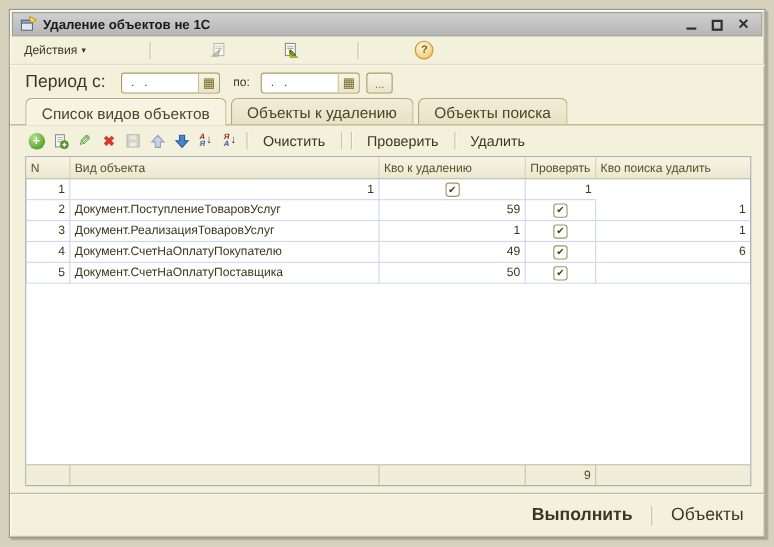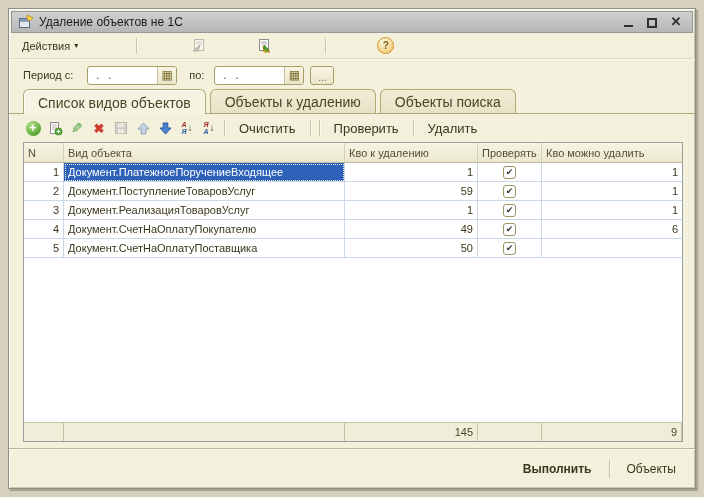--- a/index.html
+++ b/index.html
@@ -7,41 +7,41 @@
     -webkit-font-smoothing:none;}
   *{box-sizing:border-box;}
   .window{position:absolute;left:8px;top:8px;width:688px;height:481px;
     background:#F3F0DC;border:1px solid #8E8E84;
     box-shadow:inset 1px 1px 0 #FDFCF6,inset -1px -1px 0 #C9C5B0,2px 2px 1px rgba(90,88,70,.35);
     display:flex;flex-direction:column;}
   
   .titlebar{height:22px;margin:2px 2px 0 2px;background:linear-gradient(#D0D0D0,#B6B6B6);
     border:1px solid #979797;display:flex;align-items:center;padding:0 6px;flex:none;}
   .title-icon{width:16px;height:16px;margin-right:5px;display:inline-flex;flex:none;}
-  .title-text{font-size:12px;font-weight:normal;color:#1A1A1A;flex:1;white-space:nowrap;}
+  .title-text{font-size:12px;font-weight:bold;color:#1A1A1A;flex:1;white-space:nowrap;}
   .win-controls{display:flex;align-items:center;gap:12px;padding-right:4px;}
   .wc{cursor:default;display:inline-flex;align-items:flex-end;justify-content:center;width:12px;height:12px;}
   .min-glyph{width:9px;height:0;border-bottom:2px solid #2F2F2F;margin-bottom:1px;}
   .max-glyph{width:10px;height:10px;border:2px solid #2F2F2F;}
   .close-glyph{font-size:13px;font-weight:bold;color:#2F2F2F;line-height:12px;}
   
   .toolbar{height:26px;flex:none;display:flex;align-items:center;padding:0 6px;
     border-bottom:1px solid #DDD9C2;box-shadow:0 1px 0 #FBF9EE;gap:46px;}
   .actions-btn{display:inline-flex;align-items:center;gap:4px;background:transparent;border:1px solid transparent;
     font-family:inherit;font-size:11px;color:#3B371E;padding:2px 6px;border-radius:3px;}
   .dd{font-size:8px;color:#3B371E;}
   .tsep{width:1px;height:16px;background:#C9C5A9;box-shadow:1px 0 0 #FBF9EE;margin:0 5px;flex:none;}
   .tbicon{width:20px;height:20px;display:inline-flex;align-items:center;justify-content:center;border:1px solid transparent;border-radius:3px;}
   .tbicon.disabled{opacity:.55;filter:grayscale(.9);}
   .helpbtn{width:17px;height:17px;border-radius:50%;display:inline-flex;align-items:center;justify-content:center;
     background:radial-gradient(circle at 38% 30%,#FFF9E2,#F2CF7E 75%);border:1px solid #D2922E;
     color:#7A5A12;font-size:10px;font-weight:bold;}
   
   .period-row{height:30px;flex:none;display:flex;align-items:center;padding:2px 14px 0 14px;gap:6px;}
-  .plabel{font-size:11px;color:#3B371E;margin-right:8px;}
+  .plabel{font-size:16px;color:#3B371E;margin-right:8px;}
   .plabel2{font-size:11px;color:#3B371E;margin:0 4px 0 6px;}
   .datefield{width:90px;height:19px;background:#FFFFFF;border:1px solid #A99F66;border-radius:3px;
     display:flex;align-items:center;overflow:hidden;}
   .dateval{flex:1;font-size:11px;color:#3B371E;padding-left:8px;letter-spacing:3px;}
   .calbtn{width:19px;height:17px;display:flex;align-items:center;justify-content:center;
     border-left:1px solid #C9C09A;background:linear-gradient(#F8F5E4,#EAE5CB);color:#7A6F2E;font-size:12px;line-height:12px;}
   .morebtn{width:24px;height:19px;border:1px solid #A99F66;border-radius:3px;background:linear-gradient(#F8F5E4,#EAE5CB);
     font-size:10px;color:#7A6F2E;display:flex;align-items:flex-end;justify-content:center;padding-bottom:3px;line-height:6px;}
   
   .tabs-row{flex:none;display:flex;align-items:flex-end;padding:2px 0 0 14px;border-bottom:1px solid #B2A978;height:25px;}
@@ -79,21 +79,21 @@
   .cell-name.sel{background:#2E61B8;color:#FFFFFF;outline:1px dotted #F2F2F2;outline-offset:-2px;}
   .checkbox{width:13px;height:13px;border:1px solid #9C9465;border-radius:3px;background:#FFFFFF;
     display:flex;align-items:center;justify-content:center;font-size:9px;color:#3F3F35;line-height:9px;}
   .tfiller{flex:1;background:#FFFFFF;}
   .tfoot{background:#F0EDD8;border-top:1px solid #C6C2A6;height:19px;}
   .tfoot .cell{border-right:1px solid #C6C2A6;display:flex;align-items:center;padding:0 4px;color:#4A4526;}
   
   .footer{flex:none;height:40px;border-top:1px solid #B8B49A;box-shadow:inset 0 1px 0 #FBF9EE;
     display:flex;align-items:center;justify-content:flex-end;padding:0 10px;gap:8px;}
   .fbtn{background:transparent;border:1px solid transparent;border-radius:3px;font-family:inherit;
-    font-size:12px;color:#3B371E;padding:4px 8px;}
+    font-size:16px;color:#3B371E;padding:4px 8px;}
   .fbtn.primary{font-weight:bold;}
   .fsep{width:1px;height:18px;background:#C6C2A6;box-shadow:1px 0 0 #FBF9EE;}
 </style>
 </head>
 <body>
 
 <div class="window">
 
   <div class="titlebar">
     <span class="title-icon">
@@ -229,28 +229,27 @@
       <span class="gsep"></span>
       <button class="gbtn">Удалить</button>
     </div>
 
     <div class="table">
       <div class="trow thead">
         <span class="cell">N</span>
         <span class="cell">Вид объекта</span>
         <span class="cell">Кво к удалению</span>
         <span class="cell">Проверять</span>
-        <span class="cell">Кво можно удалить</span>
+        <span class="cell">Кво поиска удалить</span>
       </div>
 
       <div>
 
           <div class="trow tbody-row">
             <span class="cell num">1</span>
-            <span class="cell cell-name sel">Документ.ПлатежноеПоручениеВходящее</span>
             <span class="cell num">1</span>
             <span class="cell center">
               <span class="checkbox">✔</span>
             </span>
             <span class="cell num">1</span>
           </div>
 
           <div class="trow tbody-row">
             <span class="cell num">2</span>
             <span class="cell cell-name">Документ.ПоступлениеТоваровУслуг</span>
@@ -290,21 +289,20 @@
             </span>
             <span class="cell num"></span>
           </div>
         </div>
 
       <div class="tfiller"></div>
 
       <div class="trow tfoot">
         <span class="cell"></span>
         <span class="cell"></span>
-        <span class="cell num">145</span>
         <span class="cell"></span>
         <span class="cell num">9</span>
       </div>
     </div>
   </div>
 
   <div class="footer">
     <button class="fbtn primary">Выполнить</button>
     <span class="fsep"></span>
     <button class="fbtn">Объекты</button>

